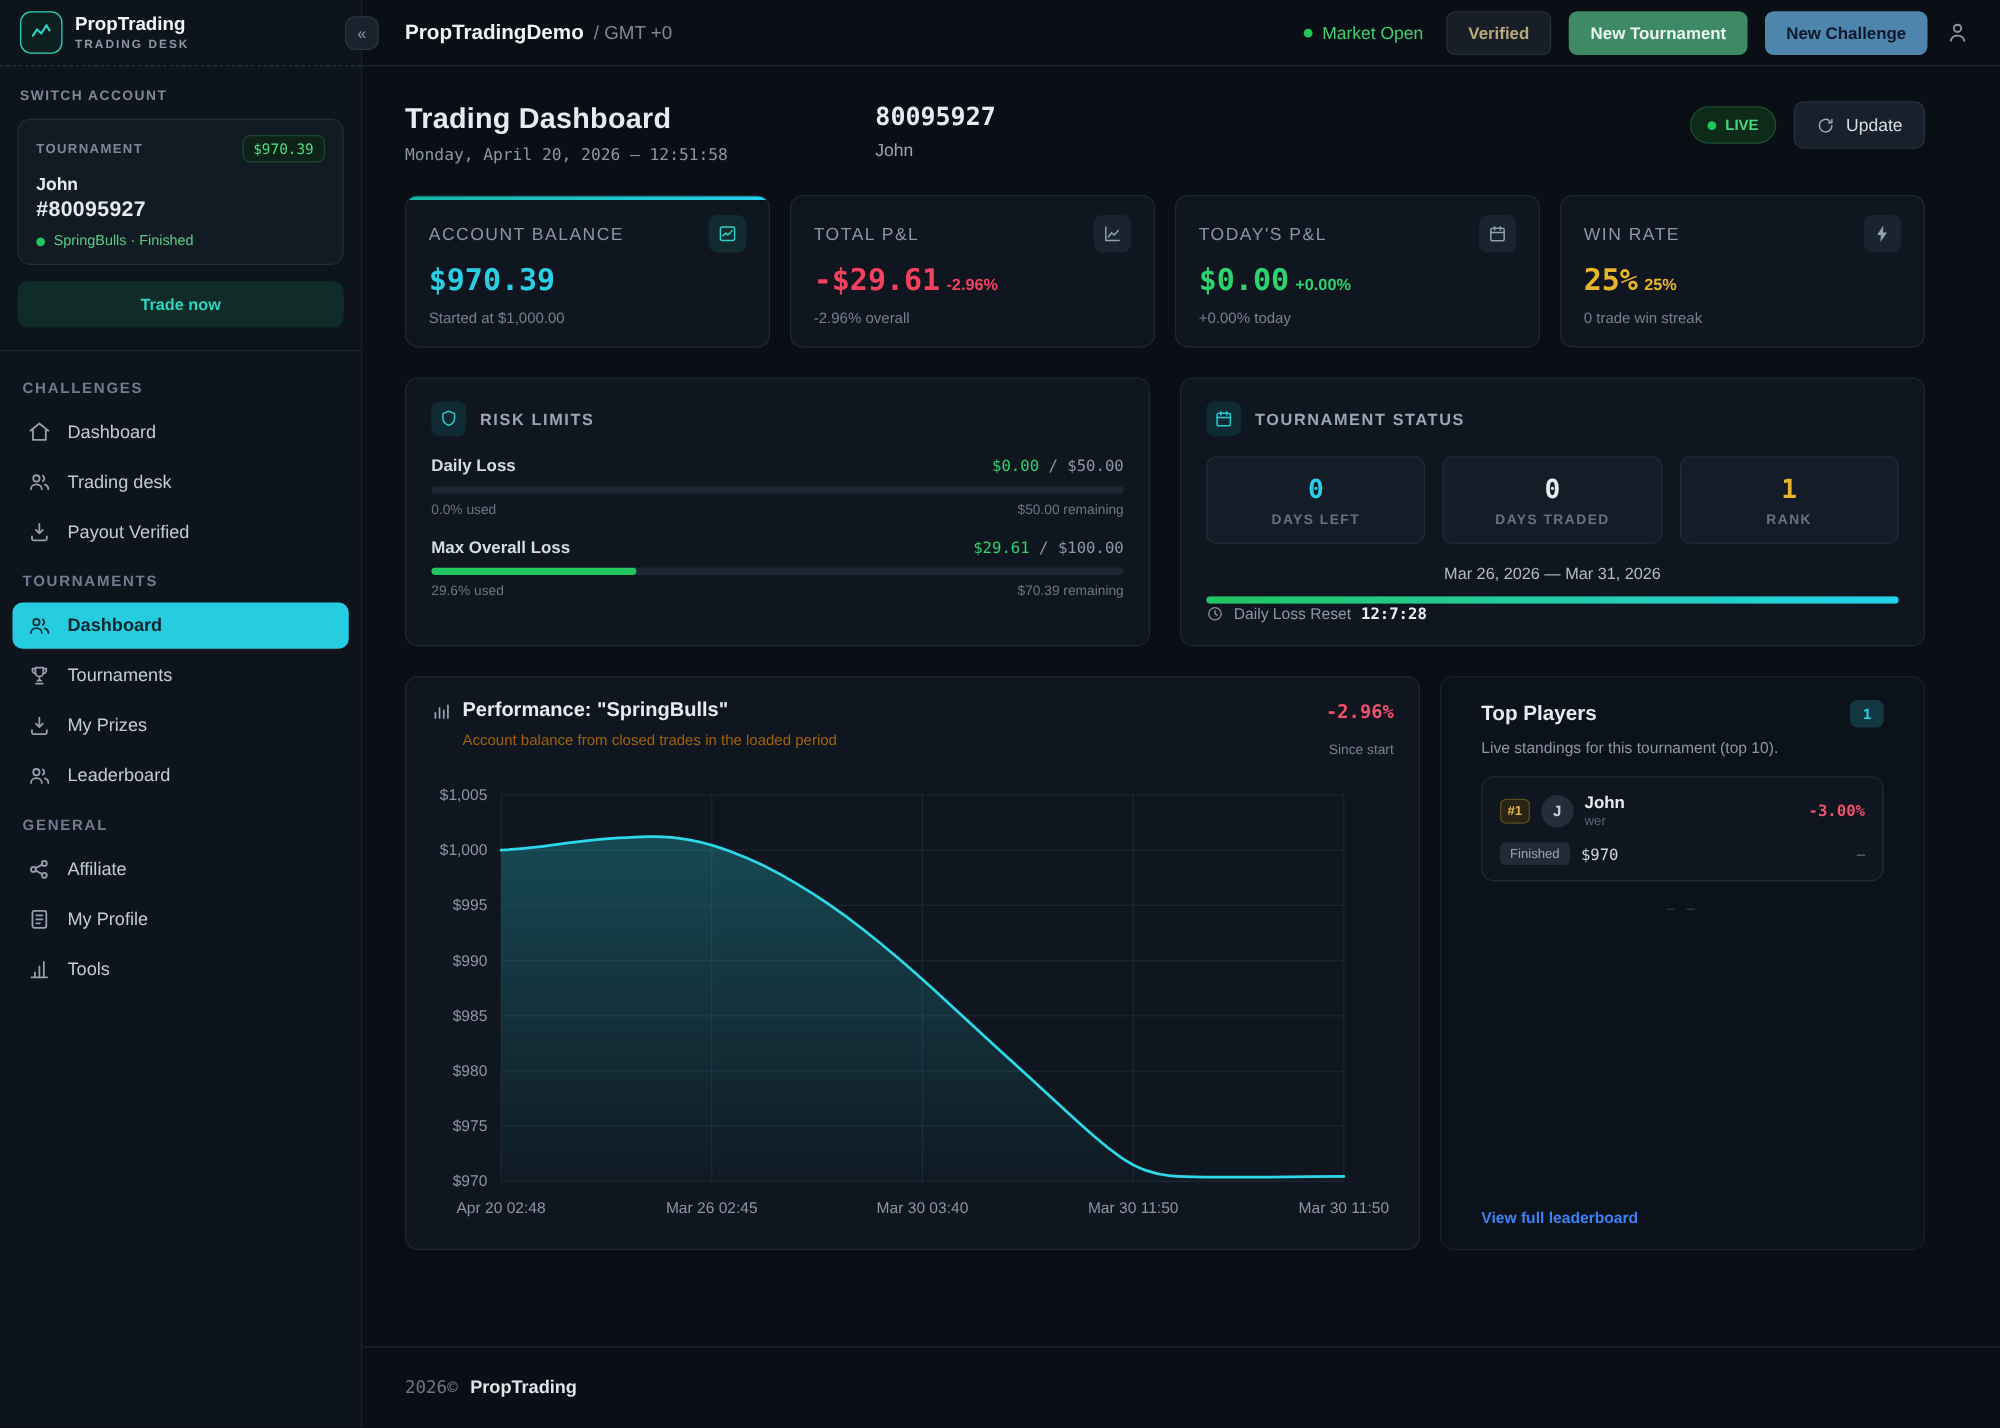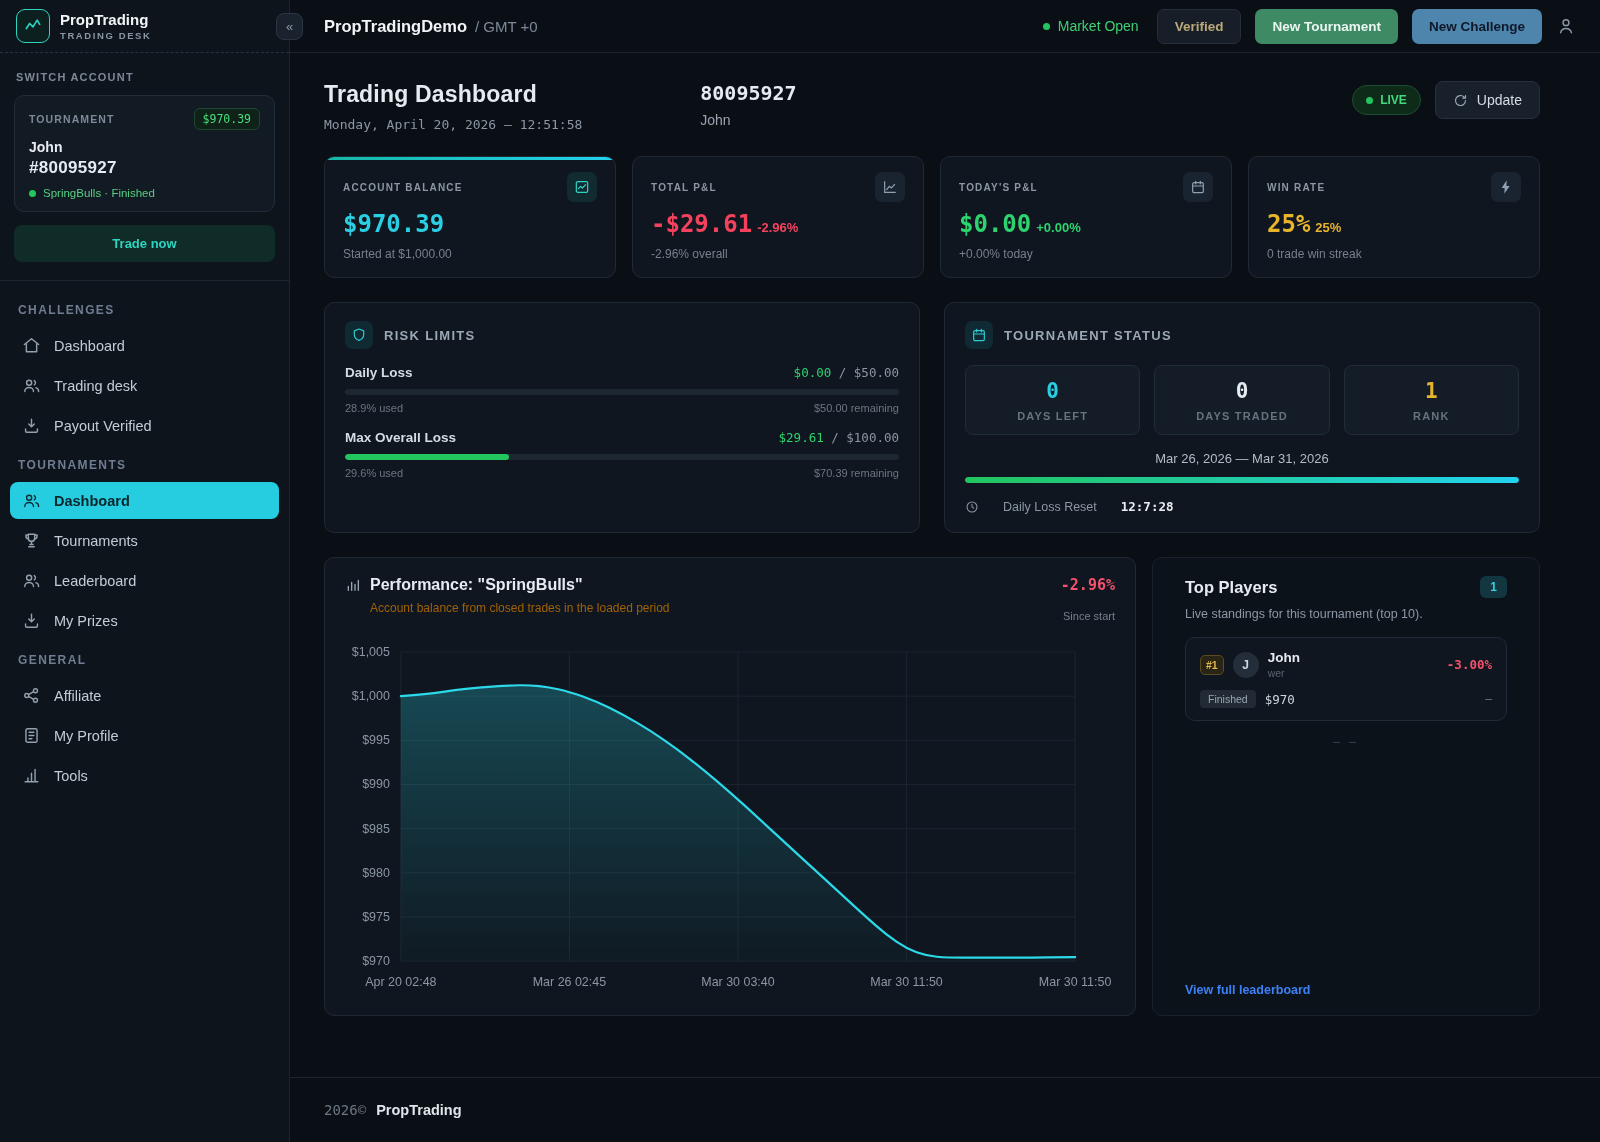--- a/index.html
+++ b/index.html
@@ -56,21 +56,21 @@
 .acct-holder{font-size:14px;color:#9aa5b1;margin-top:7px}
 .page-actions{margin-left:auto;display:flex;gap:14px;align-items:center}
 .live-badge{display:flex;gap:7px;align-items:center;background:#0e2b1a;border:1px solid #1d4d30;color:#44d87e;font-size:12px;font-weight:bold;border-radius:999px;padding:7px 13px}
 .btn-update{display:flex;gap:9px;align-items:center;background:#17202b;border:1px solid #26313f;color:#d6dde4;font-size:14px;border-radius:8px;padding:10px 17px;cursor:pointer;font-family:inherit}
 .btn-update svg{width:15px;height:15px;color:#9aa7b5}
 
 .stats{display:grid;grid-template-columns:repeat(4,1fr);gap:16px}
 .stat{background:#0f161f;border:1px solid #1e2936;border-radius:10px;padding:15px 18px 16px;position:relative;overflow:hidden}
 .stat.active::before{content:"";position:absolute;top:0;left:0;right:0;height:3px;background:linear-gradient(90deg,#14b8a6,#22d3ee)}
 .stat-top{display:flex;justify-content:space-between;align-items:center;margin-bottom:8px}
-.stat-label{font-size:10px;letter-spacing:1.2px;color:#8b97a5;font-weight:bold}
+.stat-label{font-size:14px;letter-spacing:1.2px;color:#8b97a5;font-weight:normal}
 .stat-ic{width:30px;height:30px;background:#1a2330;border-radius:7px;color:#8fa0b0;display:flex;align-items:center;justify-content:center;flex-shrink:0}
 .stat-ic svg{width:16px;height:16px}
 .stat.active .stat-ic{background:#112b31;color:#2fd4c6}
 .stat-value{font-size:24px;font-weight:bold}
 .stat-delta{font-size:13px;font-weight:bold;margin-left:5px}
 .stat-sub{font-size:12px;color:#76818e;margin-top:9px}
 .c-cyan{color:#2bcfe4}.c-red{color:#f4425e}.c-green{color:#2dd36f}.c-yellow{color:#e7b42c}
 
 .mid-row{display:grid;grid-template-columns:1fr 1fr;gap:24px;margin-top:24px}
 .card{background:#0f161f;border:1px solid #1e2936;border-radius:10px;padding:18px 20px}
@@ -86,21 +86,21 @@
 .bar{height:6px;background:#1d2731;border-radius:3px;overflow:hidden}
 .bar-fill{height:100%;background:#22c55e;border-radius:3px;width:0}
 .rl-foot{display:flex;justify-content:space-between;font-size:11px;color:#6b7682;margin-top:7px;margin-bottom:16px}
 .ts-boxes{display:grid;grid-template-columns:repeat(3,1fr);gap:14px}
 .ts-box{background:#141c27;border:1px solid #222d3a;border-radius:8px;text-align:center;padding:13px 6px 12px}
 .ts-val{font-size:21px;font-weight:bold}
 .ts-label{font-size:11px;letter-spacing:1.2px;color:#67727f;font-weight:bold;margin-top:7px}
 .ts-dates{text-align:center;font-size:13px;color:#b3bcc6;margin:16px 0 11px}
 .ts-bar{height:6px;border-radius:3px;background:#1d2731;overflow:hidden}
 .ts-bar-fill{height:100%;background:linear-gradient(90deg,#22c55e,#22d3ee);border-radius:3px;width:0}
-.ts-reset{display:flex;align-items:center;gap:24px;font-size:12.5px;color:#8b97a5;margin-top:16px}
+.ts-reset{display:flex;align-items:center;gap:8px;font-size:12.5px;color:#8b97a5;}
 .ts-reset svg{width:14px;height:14px;flex-shrink:0}
 .ts-reset b{color:#e8edf2}
 
 .bottom-row{display:grid;grid-template-columns:812px 1fr;gap:16px;margin-top:24px}
 .perf-head{display:flex;align-items:flex-start}
 .perf-title{font-size:16px;font-weight:bold;display:flex;gap:9px;align-items:center}
 .perf-title svg{width:16px;height:16px;color:#9aa7b5}
 .perf-sub{font-size:12px;color:#a16207;margin-top:7px;margin-left:25px}
 .perf-change{margin-left:auto;text-align:right}
 .pc-val{font-size:15px;font-weight:bold;color:#f4516d}
@@ -212,35 +212,35 @@
         <div class="nav-item">
           <span class="nav-ic">
               <svg viewBox="0 0 24 24" fill="none" stroke="currentColor" stroke-width="1.8" stroke-linecap="round" stroke-linejoin="round">
                 <path d="M8 4h8v5a4 4 0 01-8 0V4zM8 5H5v1.5A3.5 3.5 0 008.5 10M16 5h3v1.5A3.5 3.5 0 0115.5 10M12 13v4M8.5 20h7M10 17h4"></path>
               </svg>
             </span>
           <span>Tournaments</span>
         </div>
         <div class="nav-item">
           <span class="nav-ic">
+              <svg viewBox="0 0 24 24" fill="none" stroke="currentColor" stroke-width="1.8" stroke-linecap="round" stroke-linejoin="round">
+                <path d="M12 4v9M8.5 10l3.5 3.5L15.5 10M4.5 16.5V19a1.5 1.5 0 001.5 1.5h12a1.5 1.5 0 001.5-1.5v-2.5"></path>
+              </svg>
+            </span>
+          <span>My Prizes</span>
+        </div>
+        <div class="nav-item">
+          <span class="nav-ic">
               <svg viewBox="0 0 24 24" fill="none" stroke="currentColor" stroke-width="1.8" stroke-linecap="round">
                 <circle cx="9" cy="8.5" r="3.2"></circle>
                 <path d="M3.5 19.5c0-3 2.5-5 5.5-5s5.5 2 5.5 5"></path>
                 <path d="M15.5 5.8a3.2 3.2 0 010 5.4M17.5 14.7c2 .6 3.5 2.4 3.5 4.8"></path>
               </svg>
             </span>
           <span>Leaderboard</span>
-        </div>
-        <div class="nav-item">
-          <span class="nav-ic">
-              <svg viewBox="0 0 24 24" fill="none" stroke="currentColor" stroke-width="1.8" stroke-linecap="round" stroke-linejoin="round">
-                <path d="M12 4v9M8.5 10l3.5 3.5L15.5 10M4.5 16.5V19a1.5 1.5 0 001.5 1.5h12a1.5 1.5 0 001.5-1.5v-2.5"></path>
-              </svg>
-            </span>
-          <span>My Prizes</span>
         </div>
       </div>
 
       <div class="nav-sec">
         <div class="nav-title">GENERAL</div>
         <div class="nav-item">
           <span class="nav-ic">
               <svg viewBox="0 0 24 24" fill="none" stroke="currentColor" stroke-width="1.8">
                 <circle cx="6" cy="12" r="2.5"></circle>
                 <circle cx="17" cy="6" r="2.5"></circle>
@@ -391,21 +391,21 @@
               <span class="rl-vals mono">
                 <span class="used">$0.00</span>
                 <span>/</span>
                 <span>$50.00</span>
               </span>
             </div>
             <div class="bar">
                 <div class="bar-fill" style="width: 0%;"></div>
               </div>
             <div class="rl-foot">
-              <span>28.9% used</span>
+              <span>0.0% used</span>
               <span>$50.00 remaining</span>
             </div>
           </div>
 
           <div class="rl-row">
             <div class="rl-head">
               <span class="rl-label">Max Overall Loss</span>
               <span class="rl-vals mono">
                 <span class="used">$29.61</span>
                 <span>/</span>

